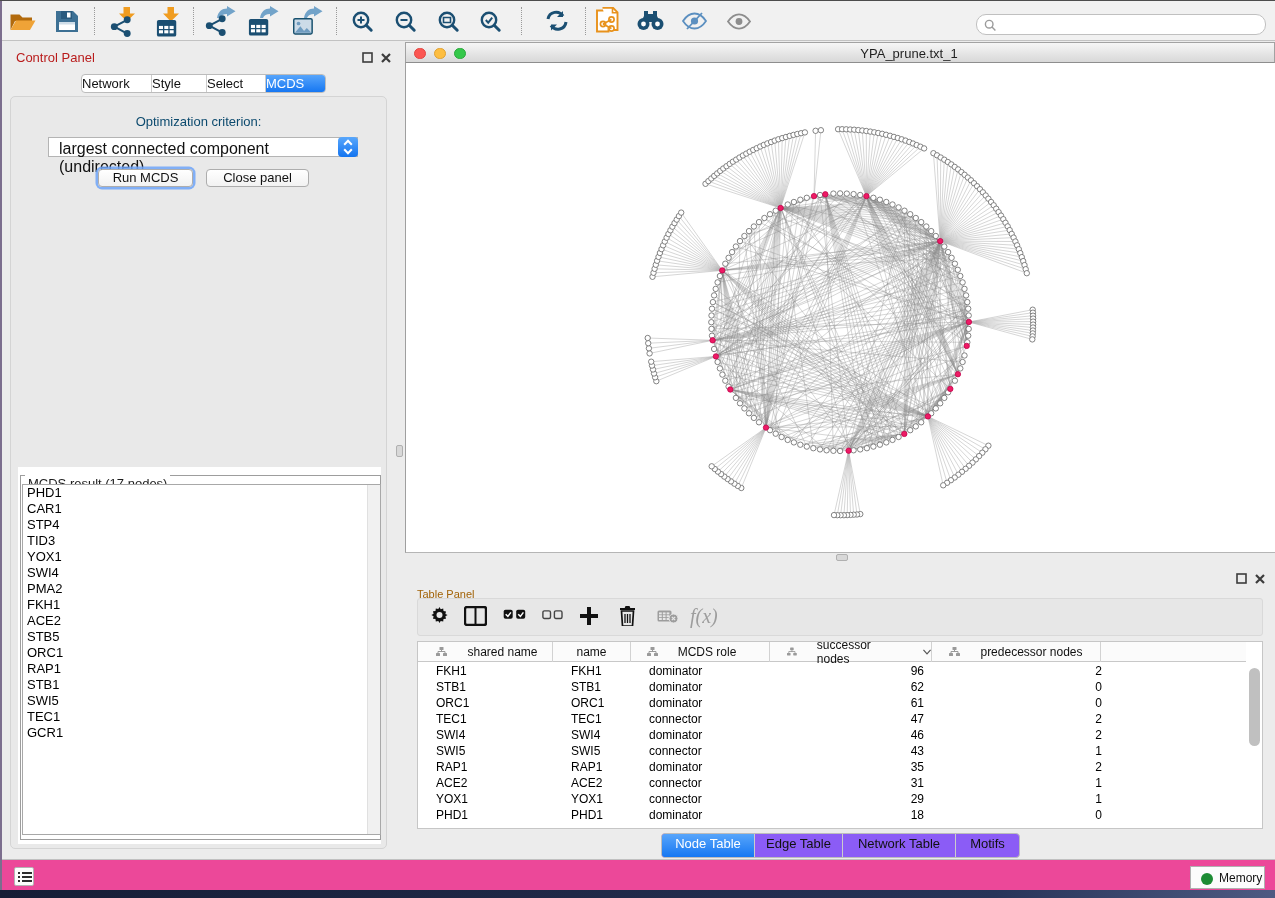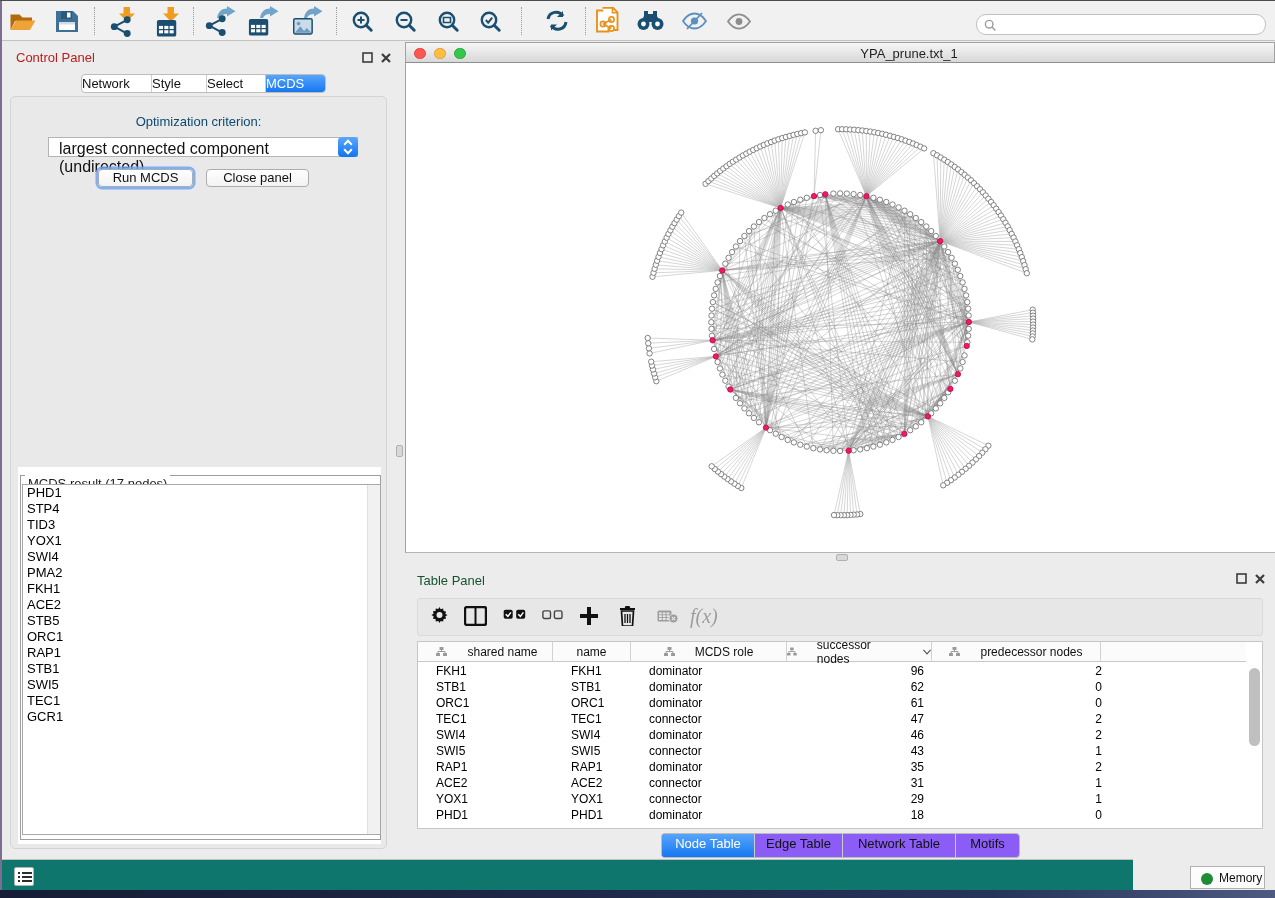--- a/index.html
+++ b/index.html
@@ -32,40 +32,40 @@
 #mlist .track{position:absolute;right:0;top:0;width:13px;height:100%;background:#f1f1f1;border-left:1px solid #e0e0e0}
 .li{padding-left:4px;height:16px;line-height:16px}
 
 #netwin{left:405px;top:42px;width:870px;height:511px;background:#fff}
 #nettitle{position:absolute;left:0;top:0;width:870px;height:21px;background:linear-gradient(#f6f6f6,#d8d8d8);border:1px solid #a2a2a2;border-bottom:1px solid #8e8e8e}
 #nettitle .t{position:absolute;left:0;top:3px;width:1006px;text-align:center;font-size:13px;color:#1f1f1f}
 .tl{position:absolute;top:4.5px;width:11.5px;height:11.5px;border-radius:50%}
 #netcanvas{position:absolute;left:0;top:21px;width:870px;height:490px;background:#fff;border-left:1px solid #9f9f9f;border-bottom:1px solid #b5b5b5}
 
 #tpanel{left:405px;top:562px;width:870px;height:296px;background:#ececec}
-#tptitle{position:absolute;left:12px;top:11px;font-size:13px;color:#14532d}
+#tptitle{position:absolute;left:12px;top:26px;font-size:11px;color:#a16207}
 #ttoolbar{position:absolute;left:12px;top:36px;width:846px;height:38px;background:#e7e7e7;border:1px solid #d9d9d9;border-radius:3px}
 #ttable{position:absolute;left:12px;top:79px;width:846px;height:188px;background:#fff;border:1px solid #c6c6c6}
 #thead{position:absolute;left:0;top:0;width:828px;height:20px;background:#fbfbfb;border-bottom:1px solid #c8c8c8;font-size:12px;color:#111}
 .th{position:absolute;top:0;height:20px;border-right:1px solid #d2d2d2}
 .th{display:flex;align-items:center;justify-content:center;gap:20px}
 .th .lab{position:relative}
 .hic{position:relative}
 #tbody{position:absolute;left:0;top:21px;width:828px;height:172px;font-size:12px;color:#000}
 .tr{position:relative;height:16px;line-height:16px}
 .tr div{position:absolute;top:0}
 .c0{left:18px}.c1{left:153px}.c2{left:231px}.c3{left:300px;width:206px;text-align:right}.c4{left:520px;width:164px;text-align:right}
 #vscroll{position:absolute;right:2px;top:4px;width:11px;height:183px}
 #vthumb{position:absolute;left:0;top:22px;width:11px;height:78px;background:#c0c0c0;border-radius:6px}
 #ttabs{position:absolute;left:256px;top:271px;height:25px;display:flex;border:1px solid #bcbcbc;border-radius:4px;background:#8b5cf6;font-size:13px;color:#111}
 .ttab{line-height:20px;border-right:1px solid #ccc;text-align:center}
 .ttab:last-child{border-right:none}
 #tabnode{background:linear-gradient(#57a5fb,#1677f2);color:#fff;border-radius:3px 0 0 3px}
 
-#statusbar{left:0;top:859px;width:1133px;height:31px;background:#0f766e;border-top:1px solid #c0c0c0}
+#statusbar{left:0;top:859px;width:1275px;height:31px;background:#ec4899;border-top:1px solid #c0c0c0}
 #hambtn{position:absolute;left:14px;top:7px;width:20px;height:19px;background:#fdfdfd;border:1px solid #b4b4b4;border-radius:2px}
 #membtn{position:absolute;left:1190px;top:6px;width:75px;height:23px;background:#fcfcfc;border:1px solid #b0b0b0;font-size:12px;color:#111}
 #membtn .dot{position:absolute;left:10px;top:5.5px;width:12px;height:12px;border-radius:50%;background:#1d8c34}
 #membtn .t{position:absolute;left:28px;top:4px}
 #desktop{left:0;top:890px;width:1275px;height:8px;background:linear-gradient(90deg,#161d36 0%,#1f2847 45%,#273459 78%,#4e5a82 100%)}
 .gutter-dot{position:absolute;background:#c8c8c8;border-radius:2px}
 </style></head>
 <body>
 <div class="abs" style="left:0;top:1px;width:2px;height:889px;background:#7c6e8e;z-index:50"></div>
 <div class="abs" id="toolbar">
@@ -231,20 +231,21 @@
             <path d="M6.2 7.8L10 3.8l3.8 4M6.2 12.2l3.8 4 3.8-4" fill="none" stroke="#fff" stroke-width="2"></path>
           </svg></span>
     </div>
     <div class="btn" id="runbtn">Run MCDS</div>
     <div class="btn" id="closebtn">Close panel</div>
     <div id="fswrap">
       <div id="fsborder"></div>
       <div id="fslegend">MCDS result (17 nodes)</div>
       <div id="mlist">
           <div class="li">PHD1</div>
+          <div class="li">CAR1</div>
           <div class="li">STP4</div>
           <div class="li">TID3</div>
           <div class="li">YOX1</div>
           <div class="li">SWI4</div>
           <div class="li">PMA2</div>
           <div class="li">FKH1</div>
           <div class="li">ACE2</div>
           <div class="li">STB5</div>
           <div class="li">ORC1</div>
           <div class="li">RAP1</div>
@@ -634,21 +635,21 @@
               <rect x="0" y="6" width="4" height="3" rx="0.5"></rect>
               <rect x="7" y="6" width="4" height="3" rx="0.5"></rect>
             </g>
             <path d="M5.5 3v2M2 6V4.5h7V6" stroke="#9a9a9a" fill="none" stroke-width="1"></path>
           </svg>
           <span class="lab">shared name</span>
         </div>
 <div class="th" style="left:135px;width:78px">
           <span class="lab">name</span>
         </div>
-<div class="th" style="left:213px;width:156px">
+<div class="th" style="left:196px;width:156px">
           <svg class="hic" width="11" height="10" viewBox="0 0 11 10">
             <g fill="#9a9a9a">
               <rect x="3.5" y="0" width="4" height="3" rx="0.5"></rect>
               <rect x="0" y="6" width="4" height="3" rx="0.5"></rect>
               <rect x="7" y="6" width="4" height="3" rx="0.5"></rect>
             </g>
             <path d="M5.5 3v2M2 6V4.5h7V6" stroke="#9a9a9a" fill="none" stroke-width="1"></path>
           </svg>
           <span class="lab">MCDS role</span>
         </div>

